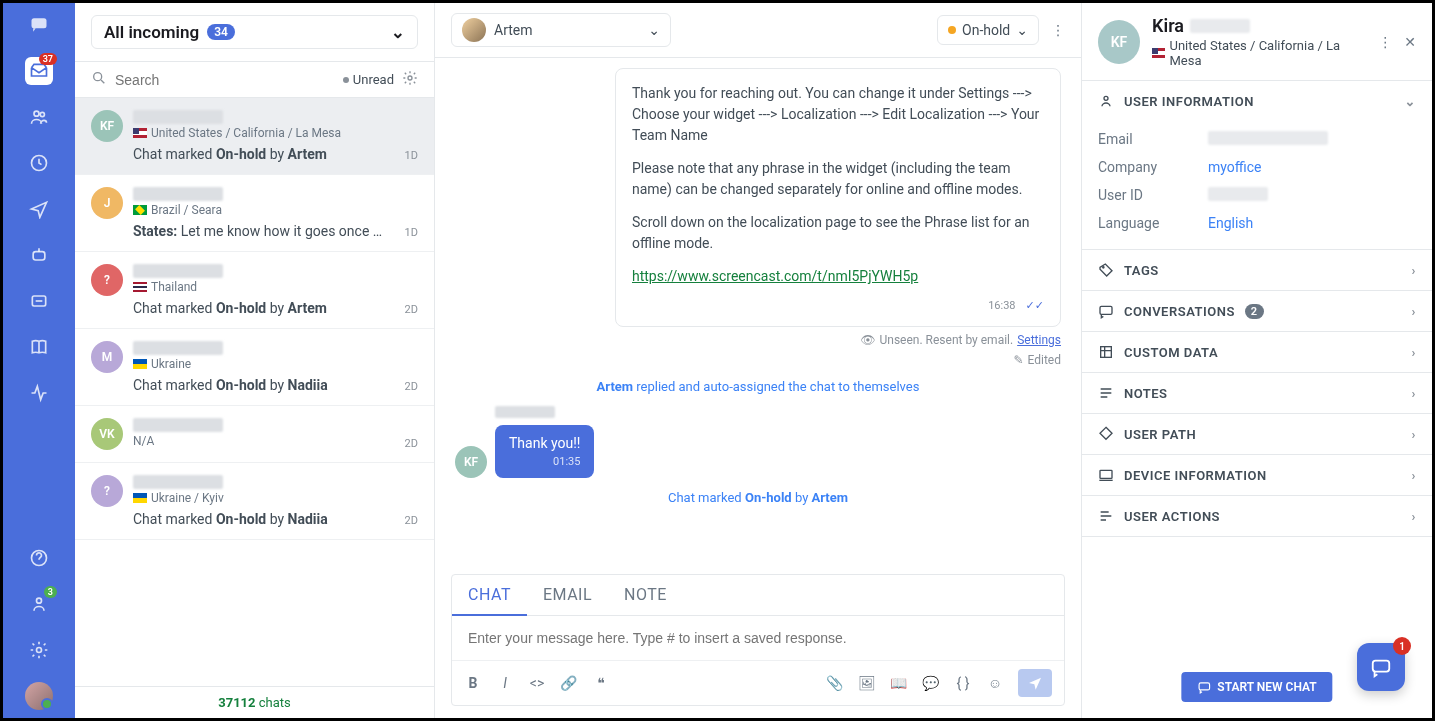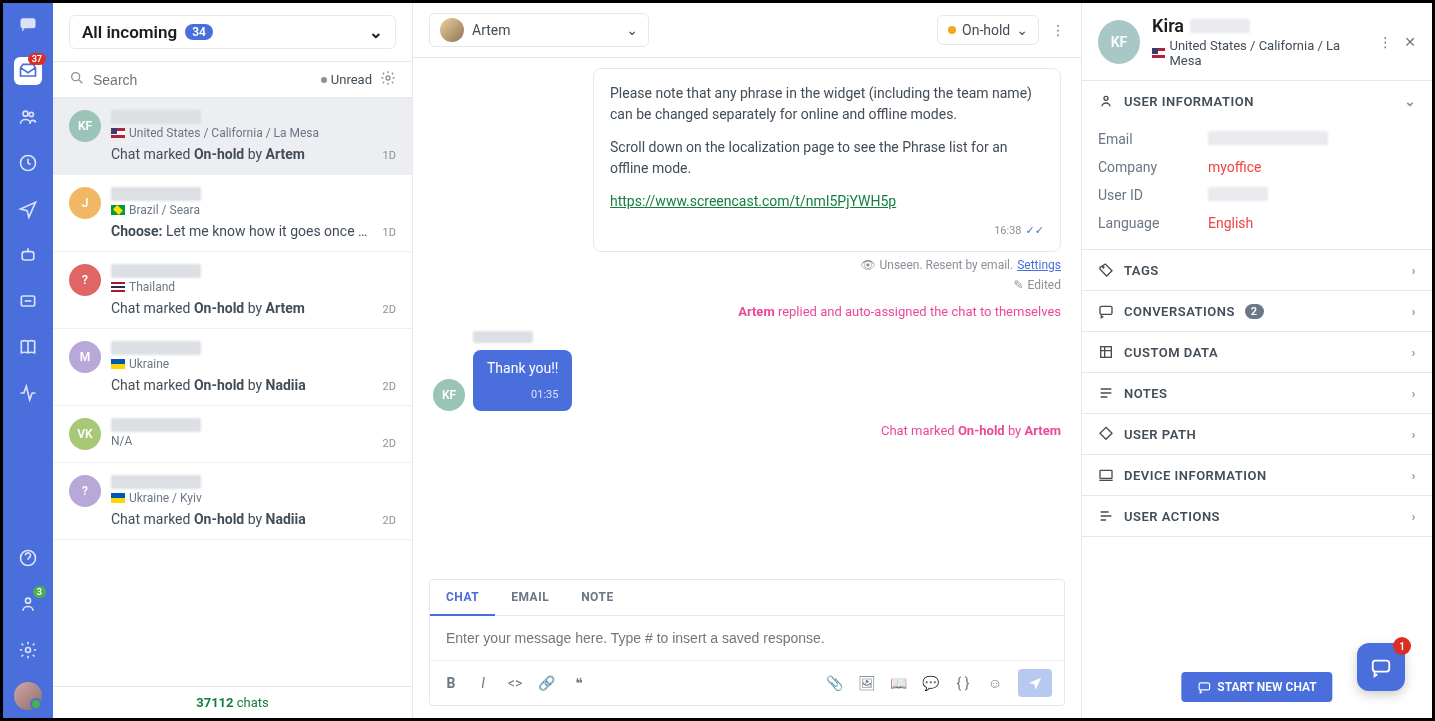--- a/index.html
+++ b/index.html
@@ -1,20 +1,20 @@
 <!DOCTYPE html>
 <html><head>
 <meta charset="utf-8">
 <style>
 * { box-sizing: border-box; margin: 0; padding: 0; }
 body { font-family: -apple-system, BlinkMacSystemFont, "Segoe UI", Roboto, sans-serif; font-size: 14px; color: #424d57; background: #fff; width: 1435px; height: 721px; overflow: hidden; border: 3px solid #000; }
 .app { display: flex; height: 100%; }
 
 
-.rail { width: 50px; background: #4a6edb; display: flex; flex-direction: column; align-items: center; padding: 8px 0; gap: 18px; position: relative; text-align: right; }
+.rail { width: 72px; background: #4a6edb; display: flex; flex-direction: column; align-items: center; padding: 8px 0; gap: 18px; position: relative; text-align: right; }
 .rail-icon { width: 28px; height: 28px; display: flex; align-items: center; justify-content: center; cursor: pointer; position: relative; color: rgba(255,255,255,0.8); }
 .rail-icon.active { background: #fff; border-radius: 6px; color: #4a6edb; }
 .rail-icon svg { width: 20px; height: 20px; }
 .rail-badge { position: absolute; top: -4px; right: -4px; background: #d93025; color: #fff; font-size: 9px; padding: 1px 4px; border-radius: 8px; font-weight: 600; }
 .rail-bottom { margin-top: auto; display: flex; flex-direction: column; align-items: center; gap: 18px; }
 .rail-avatar { width: 28px; height: 28px; border-radius: 50%; background: linear-gradient(135deg,#d4a5a5,#8b6f6f); position: relative; }
 .rail-avatar::after { content: ''; position: absolute; bottom: 0; right: 0; width: 8px; height: 8px; background: #4caf50; border: 2px solid #4a6edb; border-radius: 50%; }
 .rail-badge-green { position: absolute; top: -4px; right: -4px; background: #4caf50; color: #fff; font-size: 9px; padding: 1px 4px; border-radius: 8px; font-weight: 600; }
 
 
@@ -51,32 +51,32 @@
 .convo { flex: 1; display: flex; flex-direction: column; border-right: 1px solid #e5e8eb; min-width: 0; }
 .convo-header { padding: 10px 16px; border-bottom: 1px solid #e5e8eb; display: flex; align-items: center; justify-content: space-between; }
 .agent-pill { display: flex; align-items: center; gap: 8px; border: 1px solid #e5e8eb; border-radius: 6px; padding: 4px 10px; cursor: pointer; width: 220px; justify-content: space-between; }
 .agent-avatar { width: 24px; height: 24px; border-radius: 50%; background: linear-gradient(135deg,#f0d0a0,#8b7355); }
 .status-pill { display: flex; align-items: center; gap: 6px; border: 1px solid #e5e8eb; border-radius: 6px; padding: 6px 10px; cursor: pointer; }
 .status-dot { width: 8px; height: 8px; border-radius: 50%; background: #f5a623; }
 .convo-body { flex: 1; overflow-y: auto; padding: 0 20px 12px; }
 .msg-bubble-out { background: #fff; border: 1px solid #e5e8eb; border-radius: 8px; padding: 14px 16px; margin-left: 160px; margin-top: 10px; position: relative; }
 .msg-bubble-out p { margin-bottom: 12px; line-height: 1.5; }
 .msg-bubble-out a { color: #15803d; text-decoration: underline; }
-.msg-time { font-size: 11px; color: #8a9199; text-align: center; margin-top: 12px; display: flex; justify-content: flex-end; align-items: center; gap: 4px; }
+.msg-time { font-size: 11px; color: #8a9199; text-align: center; margin-top: 4px; display: flex; justify-content: flex-end; align-items: center; gap: 10px; }
 .msg-meta { font-size: 12px; color: #8a9199; text-align: right; margin-top: 6px; margin-left: 160px; display: flex; justify-content: flex-end; align-items: center; gap: 4px; }
 .msg-meta a { color: #4a6edb; }
-.sys-line { text-align: right; font-size: 13px; color: #ec4899; margin: 12px 0; }
+.sys-line { text-align: center; font-size: 13px; color: #3b82f6; margin: 12px 0; }
 .msg-in-row { display: flex; align-items: flex-end; gap: 8px; margin-top: 4px; }
 .msg-in-name { font-size: 12px; color: #8a9199; margin-left: 40px; }
 .msg-in-name-redact { width: 60px; height: 12px; background: #dcdfe3; border-radius: 2px; filter: blur(1px); display: inline-block; }
 .msg-bubble-in { background: #4a6edb; color: #fff; border-radius: 8px; padding: 10px 14px; max-width: 220px; }
 .msg-bubble-in .msg-time { color: rgba(255,255,255,0.8); }
 .composer { border-top: 1px solid #e5e8eb; margin: 0 16px 12px; border: 1px solid #e5e8eb; border-radius: 4px; }
 .composer-tabs { display: flex; border-bottom: 1px solid #e5e8eb; }
-.composer-tab { padding: 10px 16px; font-size: 12px; font-weight: 700; color: #6b7784; cursor: pointer; letter-spacing: 0.5px; }
+.composer-tab { padding: 10px 16px; font-size: 16px; font-weight: 400; color: #6b7784; cursor: pointer; letter-spacing: 0.5px; }
 .composer-tab.active { color: #4a6edb; border-bottom: 2px solid #4a6edb; margin-bottom: -1px; }
 .composer-input { padding: 14px 16px; }
 .composer-input input { border: none; outline: none; width: 100%; font-size: 14px; }
 .composer-toolbar { display: flex; align-items: center; justify-content: space-between; padding: 8px 12px; border-top: 1px solid #eef0f2; }
 .tb-group { display: flex; gap: 14px; align-items: center; color: #6b7784; }
 .tb-icon { cursor: pointer; width: 18px; height: 18px; display: flex; align-items: center; justify-content: center; }
 .send-btn { width: 34px; height: 28px; background: #b8c9f0; border-radius: 4px; display: flex; align-items: center; justify-content: center; color: #fff; cursor: pointer; }
 
 
 .details { width: 350px; display: flex; flex-direction: column; position: relative; }
@@ -85,21 +85,21 @@
 .details-name-row { display: flex; align-items: center; gap: 6px; }
 .details-name { font-size: 18px; font-weight: 600; color: #1b1b20; }
 .details-loc { font-size: 13px; color: #424d57; display: flex; align-items: center; gap: 4px; margin-top: 2px; }
 .details-actions { margin-left: auto; display: flex; gap: 12px; color: #6b7784; }
 .section { border-bottom: 1px solid #e5e8eb; }
 .section-header { padding: 12px 16px; display: flex; align-items: center; gap: 10px; cursor: pointer; font-weight: 600; font-size: 13px; letter-spacing: 0.5px; color: #424d57; }
 .section-header .chev { margin-left: auto; color: #8a9199; }
 .section-body { padding: 4px 16px 12px; }
 .info-row { display: flex; padding: 6px 0; font-size: 14px; }
 .info-label { width: 110px; color: #6b7784; }
-.info-value { color: #ef4444; }
+.info-value { color: #3b82f6; }
 .redact { width: 120px; height: 14px; background: #e8eaed; border-radius: 2px; filter: blur(1px); }
 .redact-sm { width: 60px; height: 14px; background: #e8eaed; border-radius: 2px; filter: blur(1px); }
 .badge-round { background: #6b7784; color: #fff; font-size: 11px; padding: 1px 6px; border-radius: 10px; font-weight: 600; }
 .start-chat-btn { position: absolute; bottom: 16px; left: 50%; transform: translateX(-50%); background: #4a6edb; color: #fff; padding: 8px 16px; border-radius: 4px; font-size: 12px; font-weight: 600; display: flex; align-items: center; gap: 6px; cursor: pointer; }
 .float-chat { position: fixed; bottom: 30px; right: 30px; width: 48px; height: 48px; background: #4a6edb; border-radius: 12px; display: flex; align-items: center; justify-content: center; color: #fff; box-shadow: 0 4px 12px rgba(0,0,0,0.2); cursor: pointer; }
 .float-chat-badge { position: absolute; top: -6px; right: -6px; background: #d93025; color: #fff; font-size: 10px; width: 18px; height: 18px; border-radius: 50%; display: flex; align-items: center; justify-content: center; font-weight: 600; }
 .checks { color: #4a6edb; }
 </style>
 </head>
 <body>
@@ -232,21 +232,21 @@
         <div class="chat-item">
     <div class="avatar-circle" style="background:#f0b864">J</div>
     <div class="chat-body">
       <div class="chat-name-row">
               <span class="chat-name-redact"></span>
             </div>
       <div class="chat-loc">
               <span class="flag flag-br"></span>
               <span>Brazil / Seara</span>
             </div>
-      <div class="chat-summary"><b>Choose: </b>Let me know how it goes once …</div>
+      <div class="chat-summary"><b>States: </b>Let me know how it goes once …</div>
     </div>
     <div class="chat-item-right">
             <span class="chat-time">1D</span>
           </div>
         </div>
         <div class="chat-item">
     <div class="avatar-circle" style="background:#e06666">?</div>
     <div class="chat-body">
       <div class="chat-name-row">
               <span class="chat-name-redact"></span>
@@ -326,20 +326,21 @@
         <div class="status-pill">
           <span class="status-dot"></span>
           <span>On-hold</span>
           <span>⌄</span>
         </div>
         <span style="color:#6b7784;cursor:pointer;">⋮</span>
       </div>
     </div>
     <div class="convo-body">
       <div class="msg-bubble-out">
+        <p>Thank you for reaching out. You can change it under Settings ---&gt; Choose your widget ---&gt; Localization ---&gt; Edit Localization ---&gt; Your Team Name</p>
         <p>Please note that any phrase in the widget (including the team name) can be changed separately for online and offline modes.</p>
         <p>Scroll down on the localization page to see the Phrase list for an offline mode.</p>
         <p><a href="#">https://www.screencast.com/t/nmI5PjYWH5p</a></p>
         <div class="msg-time">
             <span>16:38</span>
             <span class="checks">✓✓</span>
           </div>
       </div>
       <div class="msg-meta">
         <span>👁</span>

